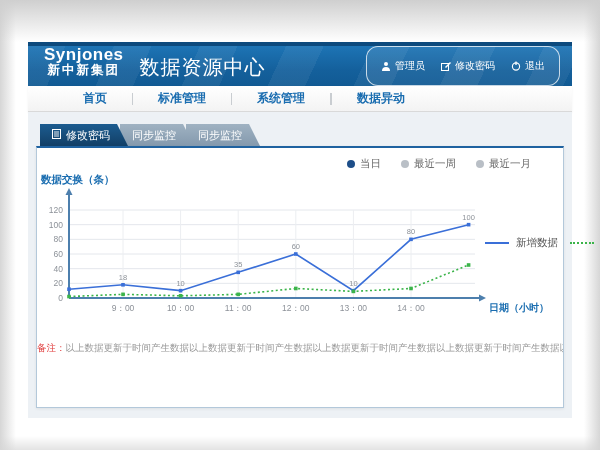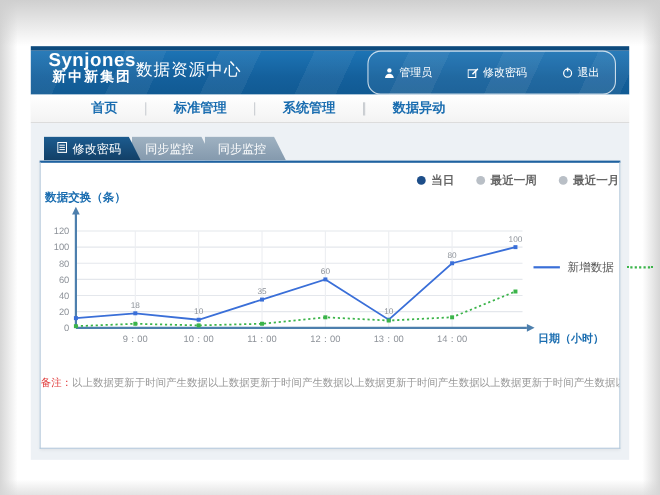--- a/index.html
+++ b/index.html
@@ -19,23 +19,23 @@
   .header {
     height:44px; border-top:4px solid #0d4a7d;
     background:
       repeating-linear-gradient(115deg, rgba(255,255,255,0.06) 0 34px, rgba(255,255,255,0) 34px 78px),
       linear-gradient(180deg, #1d74b5 0%, #14609c 60%, #115a93 100%);
     display:flex; color:#fff;
   }
   .logo { margin-left:16px; line-height:1.05; text-align:center; }
   .logo-en { font-size:17px; font-weight:bold; letter-spacing:0.5px; }
   .logo-cn { font-size:12.5px; font-weight:bold; letter-spacing:2px; }
-  .app-title { font-size:15px; margin-top:8px; letter-spacing:1px; }
+  .app-title { font-size:20px; margin-left:16px; margin-top:8px; letter-spacing:1px; }
   .user-pill {
-    margin-left:auto; margin-right:12px; display:flex; align-items:center; gap:32px;
+    margin-left:auto; margin-right:12px; display:flex; align-items:center; gap:16px;
     border:1px solid rgba(255,255,255,0.75); border-radius:12px;
     padding:3px 14px; font-size:10px; background:rgba(255,255,255,0.06);
   }
   .user-item { display:flex; align-items:center; gap:4px; cursor:pointer; white-space:nowrap; }
   .user-item svg { display:block; }
 
   
   .navbar {
     height:26px; background:linear-gradient(180deg,#ffffff,#f3f3f3);
     border-bottom:1px solid #d9d9d9; box-shadow:0 1px 2px rgba(0,0,0,0.06);
@@ -56,21 +56,21 @@
   }
   .tab.inactive { background:linear-gradient(180deg,#9fb2c2,#8499ad); }
   .tab.active { background:linear-gradient(180deg,#1c5c90,#123f66); z-index:2; position:relative; }
   .tab.inactive:last-child { z-index:1; }
 
   .panel {
     background:#fff; border:1px solid #b3c8da; border-top:2px solid #1f62a0;
     height:262px; box-shadow:0 1px 3px rgba(0,0,0,0.07); position:relative;
   }
 
-  .filter-row { display:flex; justify-content:flex-end; align-items:center; gap:20px; padding:9px 0 0 0; height:22px;font-weight:bold; }
+  .filter-row { display:flex; justify-content:flex-end; align-items:center; gap:20px; padding:9px 32px 0 0; height:22px; }
   .filter-opt { display:flex; align-items:center; gap:5px; font-size:10.5px; color:#666; cursor:pointer; }
   .dot { width:8px; height:8px; border-radius:50%; background:#b9bfc6; }
   .dot.selected { background:#1d4e89; }
 
   .chart-area { position:relative; margin-top:2px; }
   .chart-area svg { display:block; }
 
   .legend { position:absolute; left:448px; top:64px; display:flex; gap:12px; }
   .legend-item { display:flex; align-items:center; gap:7px; cursor:pointer; }
   .legend-swatch { width:24px; border-top-width:2px; border-top-style:solid; height:0; }

